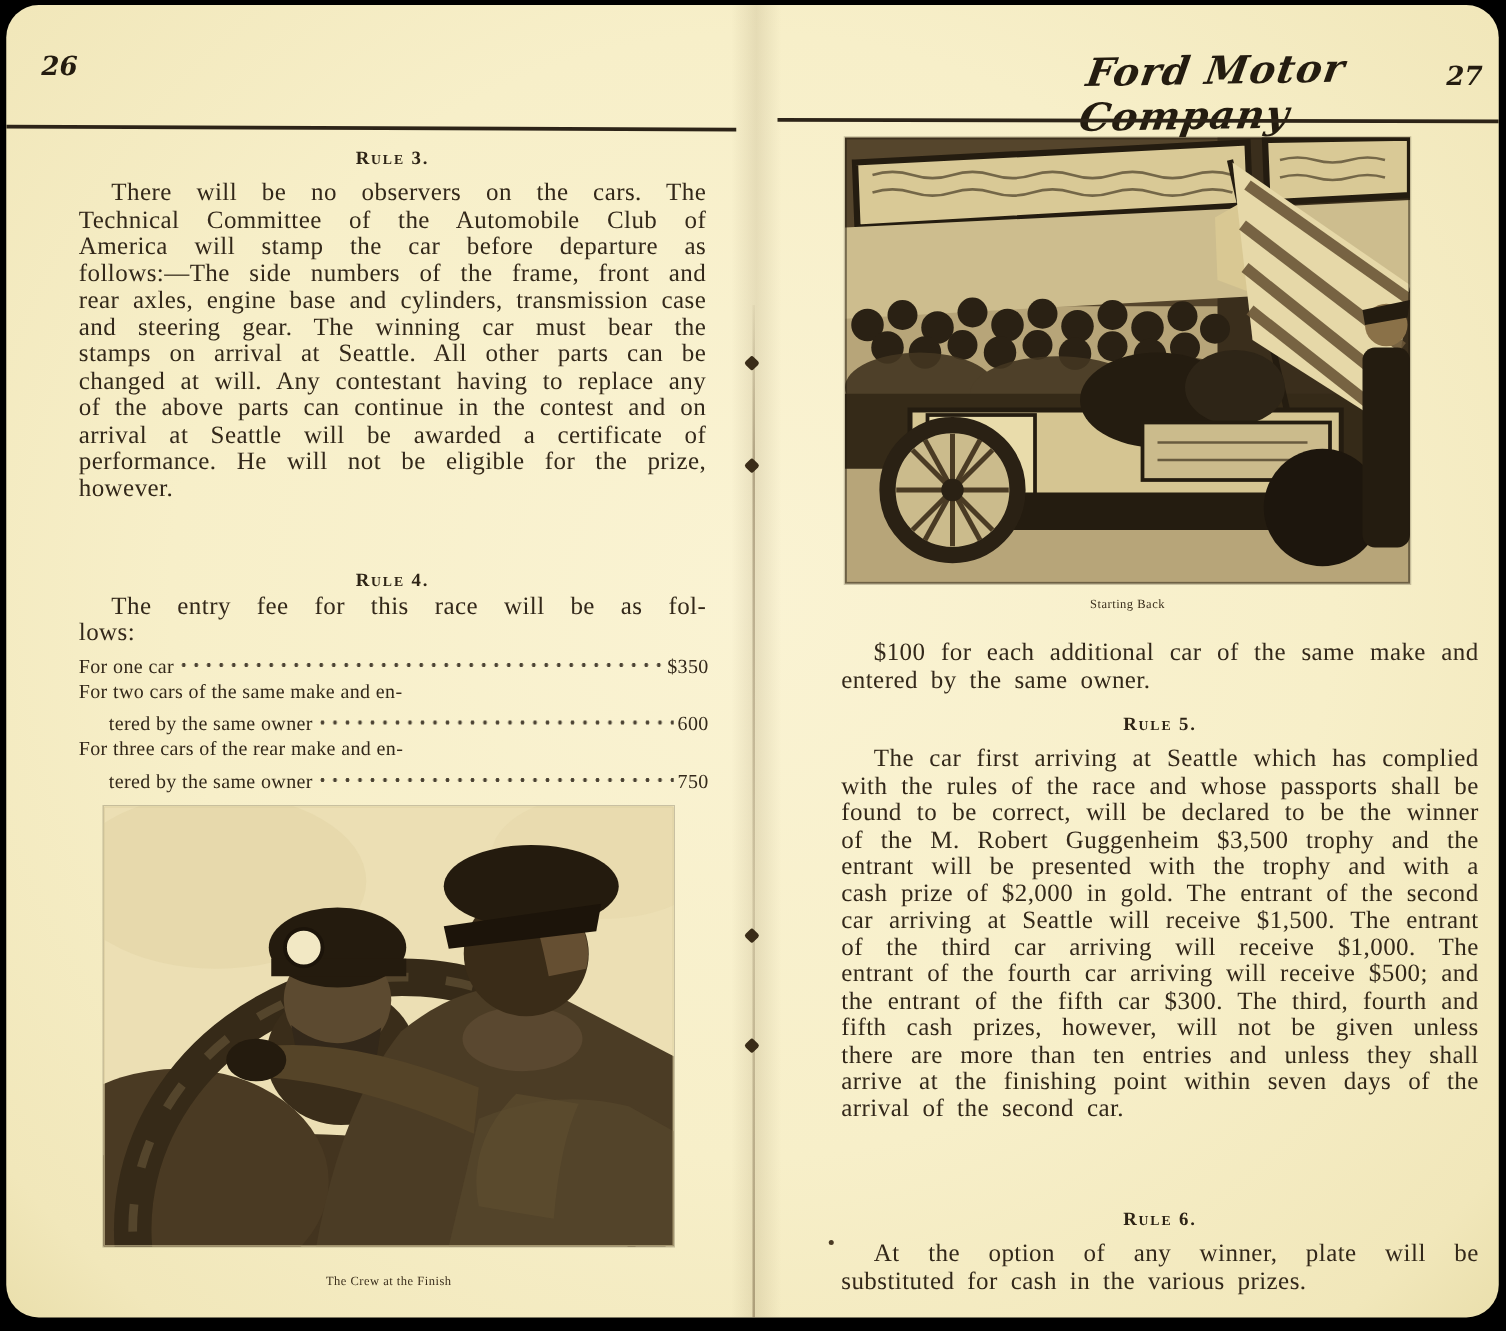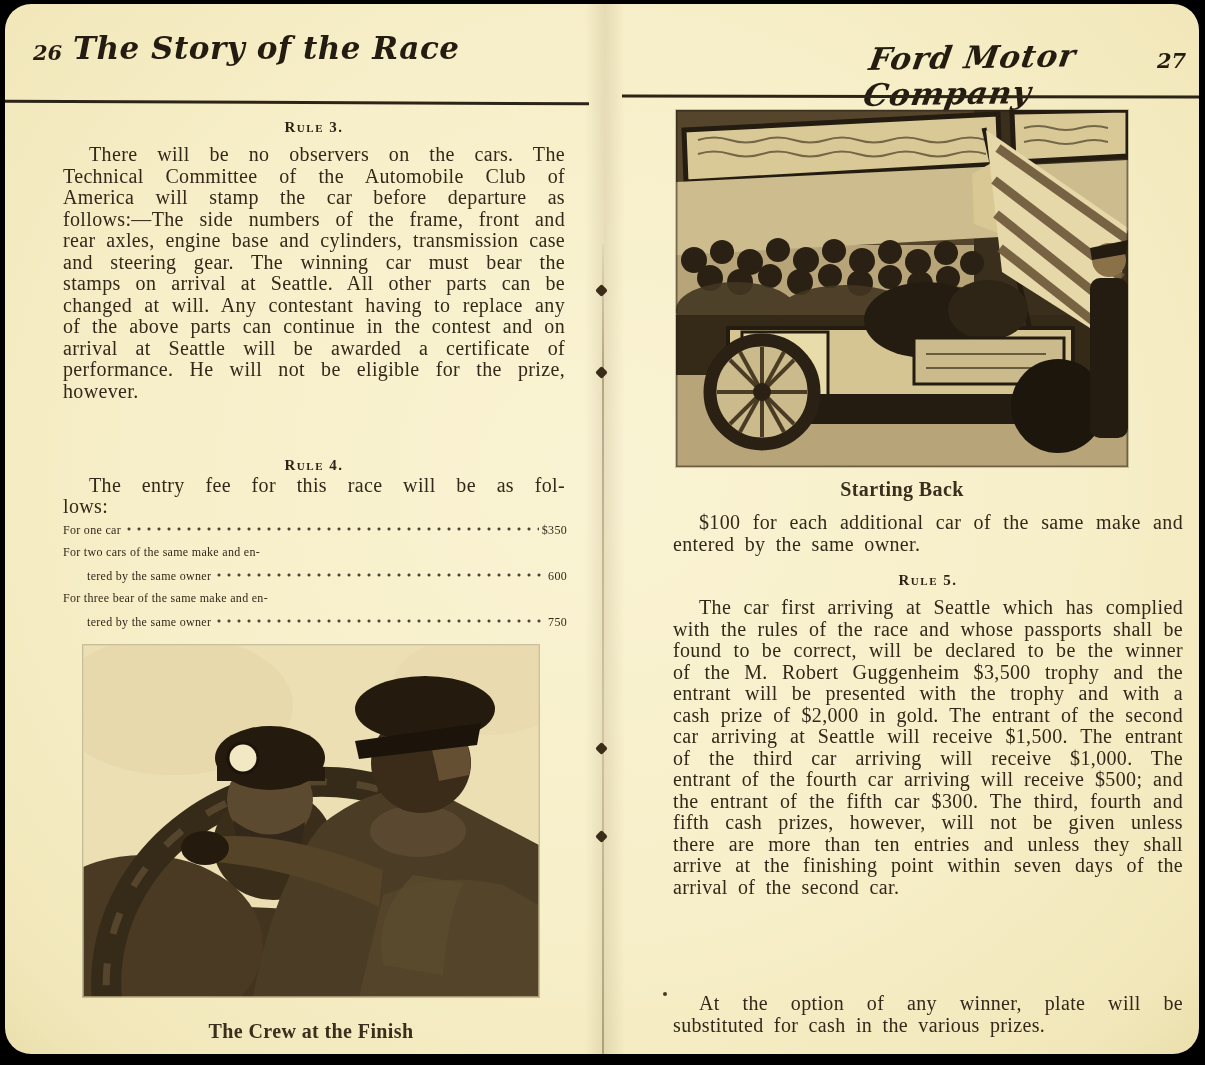--- a/index.html
+++ b/index.html
@@ -29,47 +29,46 @@
     transform:skewX(-10deg) rotate(-1deg);}
   .head-rule{position:absolute;height:3px;background:#2d2418;}
   .head-rule.left{left:0;top:97px;width:584px;transform:rotate(.25deg);}
   .head-rule.right{left:617px;top:91px;width:577px;transform:rotate(.1deg);}
   .rule-head{position:absolute;text-align:center;font-variant:small-caps;font-weight:600;
     font-size:15px;letter-spacing:1.5px;color:#2e2416;}
   .para{position:absolute;font-size:20px;line-height:21.5px;text-align:justify;
     letter-spacing:.35px;word-spacing:5px;color:#33281a;}
   .para .indent{display:inline-block;width:26px;}
   .line1{text-align:justify;text-align-last:justify;}
-  .fees{position:absolute;font-size:12px;letter-spacing:.3px;color:#33281a;}
+  .fees{position:absolute;font-size:16px;letter-spacing:.3px;color:#33281a;}
   .fee-row{display:flex;align-items:baseline;height:23px;}
   .fee-row .cont-indent{width:24px;flex:0 0 auto;}
   .leader{flex:1;height:1em;margin:0 3px;
     background-image:radial-gradient(circle, rgba(45,36,24,.85) 1.4px, rgba(45,36,24,0) 1.7px);
     background-size:10px 8px;background-repeat:repeat-x;background-position:0 78%;}
   .fee-amt{flex:0 0 auto;text-align:right;}
 
   .photo{position:absolute;box-shadow:0 0 0 1px rgba(60,48,28,.25);}
-  .caption{position:absolute;text-align:center;font-weight:bold;font-size:20px;
+  .caption{position:absolute;text-align:center;font-weight:normal;font-size:10px;
     letter-spacing:.4px;color:#3a2e1c;}
 </style>
 </head>
 <body>
 
 <div class="sheet">
 
   <div class="gutter-shade"></div>
   <div class="gutter-line"></div>
   <div class="stitch" style="top:282px;"></div>
   <div class="stitch" style="top:364px;"></div>
   <div class="stitch" style="top:740px;"></div>
   <div class="stitch" style="top:828px;"></div>
   <div class="speck" style="left:658px;top:988px;"></div>
 
   <div class="pagenum" style="left:28px;top:36px;">26</div>
-  <div class="head-title-left">The Story of the Race</div>
   <div class="head-rule left"></div>
 
   <div class="rule-head" style="left:58px;top:115px;width:502px;">Rule 3.</div>
   <div class="para" style="left:58px;top:140px;width:502px;">
     <span class="indent"></span><span>There will be no observers on the cars. The Technical Committee of the Automobile Club of America will stamp the car before departure as follows:—The side numbers of the frame, front and rear axles, engine base and cylinders, transmission case and steering gear. The winning car must bear the stamps on arrival at Seattle. All other parts can be changed at will. Any contestant having to replace any of the above parts can continue in the contest and on arrival at Seattle will be awarded a certificate of performance. He will not be eligible for the prize, however.</span>
   </div>
 
   <div class="rule-head" style="left:58px;top:453px;width:502px;">Rule 4.</div>
   <div class="para" style="left:58px;top:492px;width:502px;text-align:left;">lows:</div>
   <div class="para line1" style="left:58px;top:471px;width:502px;">
@@ -85,21 +84,21 @@
     <div class="fee-row">
       <span>For two cars of the same make and en-</span>
     </div>
     <div class="fee-row">
       <span class="cont-indent"></span>
       <span>tered by the same owner</span>
       <span class="leader"></span>
       <span class="fee-amt">600</span>
     </div>
     <div class="fee-row">
-      <span>For three bear of the same make and en-</span>
+      <span>For three cars of the rear make and en-</span>
     </div>
     <div class="fee-row">
       <span class="cont-indent"></span>
       <span>tered by the same owner</span>
       <span class="leader"></span>
       <span class="fee-amt">750</span>
     </div>
   </div>
 
   <div class="photo" style="left:78px;top:641px;width:456px;height:352px;">
@@ -248,17 +247,18 @@
 
   <div class="para" style="left:668px;top:508px;width:510px;">
     <span class="indent"></span><span>$100 for each additional car of the same make and entered by the same owner.</span>
   </div>
 
   <div class="rule-head" style="left:668px;top:568px;width:510px;">Rule 5.</div>
   <div class="para" style="left:668px;top:593px;width:510px;">
     <span class="indent"></span><span>The car first arriving at Seattle which has complied with the rules of the race and whose passports shall be found to be correct, will be declared to be the winner of the M. Robert Guggenheim $3,500 trophy and the entrant will be presented with the trophy and with a cash prize of $2,000 in gold. The entrant of the second car arriving at Seattle will receive $1,500. The entrant of the third car arriving will receive $1,000. The entrant of the fourth car arriving will receive $500; and the entrant of the fifth car $300. The third, fourth and fifth cash prizes, however, will not be given unless there are more than ten entries and unless they shall arrive at the finishing point within seven days of the arrival of the second car.</span>
   </div>
 
+  <div class="rule-head" style="left:668px;top:964px;width:510px;">Rule 6.</div>
   <div class="para" style="left:668px;top:989px;width:510px;">
     <span class="indent"></span><span>At the option of any winner, plate will be substituted for cash in the various prizes.</span>
   </div>
 
 </div>
 
 </body></html>

